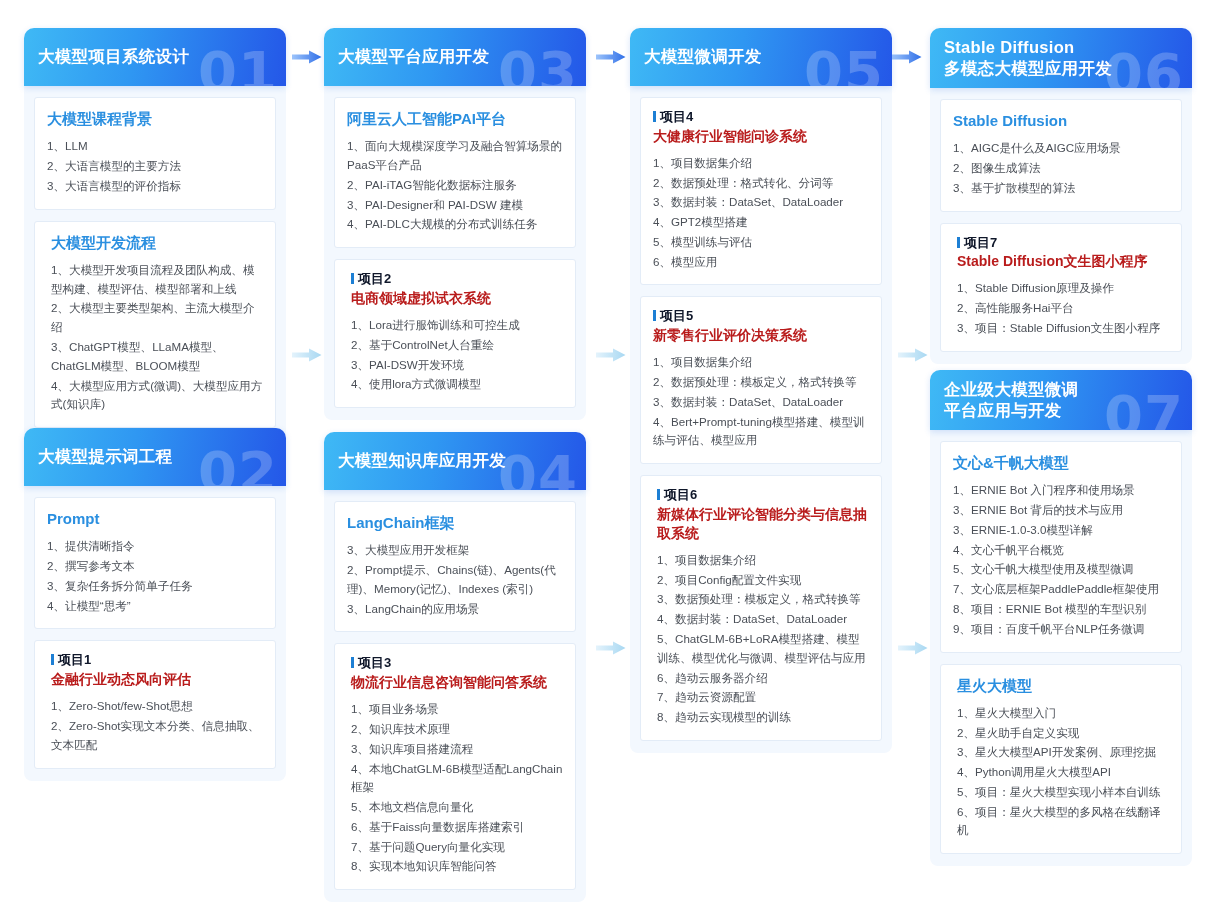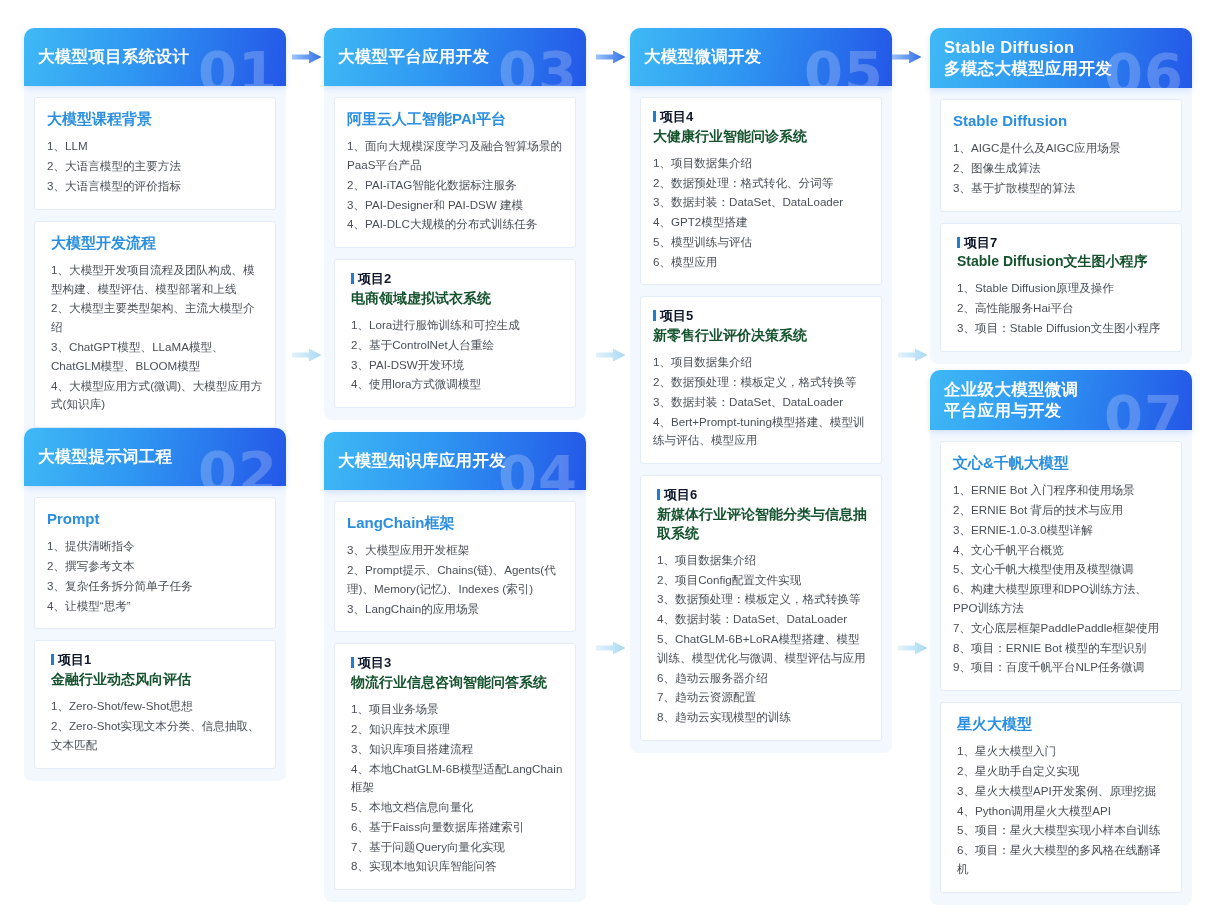--- a/index.html
+++ b/index.html
@@ -87,21 +87,21 @@
   .proj-bar {
     display: inline-block;
     width: 3px;
     height: 11px;
     background: #1d7fd4;
     flex: none;
     position: relative;
     top: 1px;
   }
   .proj-sub {
-    color: #14532d;
+    color: #b91c1c;
     font-size: 14px;
     font-weight: bold;
     line-height: 1.35;
     margin-bottom: 8px;
     margin-top: 1px;
   }
 
   .card ol { list-style: none; }
   .card li {
     color: #4a4f57;
@@ -321,25 +321,24 @@
       <div class="stage-header tall">
         <div class="stage-title">企业级大模型微调
 平台应用与开发</div>
         <div class="stage-num">07</div>
       </div>
       <div class="stage-panel">
         <div class="card">
           <div class="card-title big">文心&amp;千帆大模型</div>
           <ol>
             <li>1、ERNIE Bot 入门程序和使用场景</li>
-            <li>2、ERNIE Bot 背后的技术与应用</li>
+            <li>3、ERNIE Bot 背后的技术与应用</li>
             <li>3、ERNIE-1.0-3.0模型详解</li>
             <li>4、文心千帆平台概览</li>
             <li>5、文心千帆大模型使用及模型微调</li>
-            <li>6、构建大模型原理和DPO训练方法、PPO训练方法</li>
             <li>7、文心底层框架PaddlePaddle框架使用</li>
             <li>8、项目：ERNIE Bot 模型的车型识别</li>
             <li>9、项目：百度千帆平台NLP任务微调</li>
           </ol>
         </div>
         <div class="card">
           <div class="card-title big">星火大模型</div>
           <ol>
             <li>1、星火大模型入门</li>
             <li>2、星火助手自定义实现</li>

